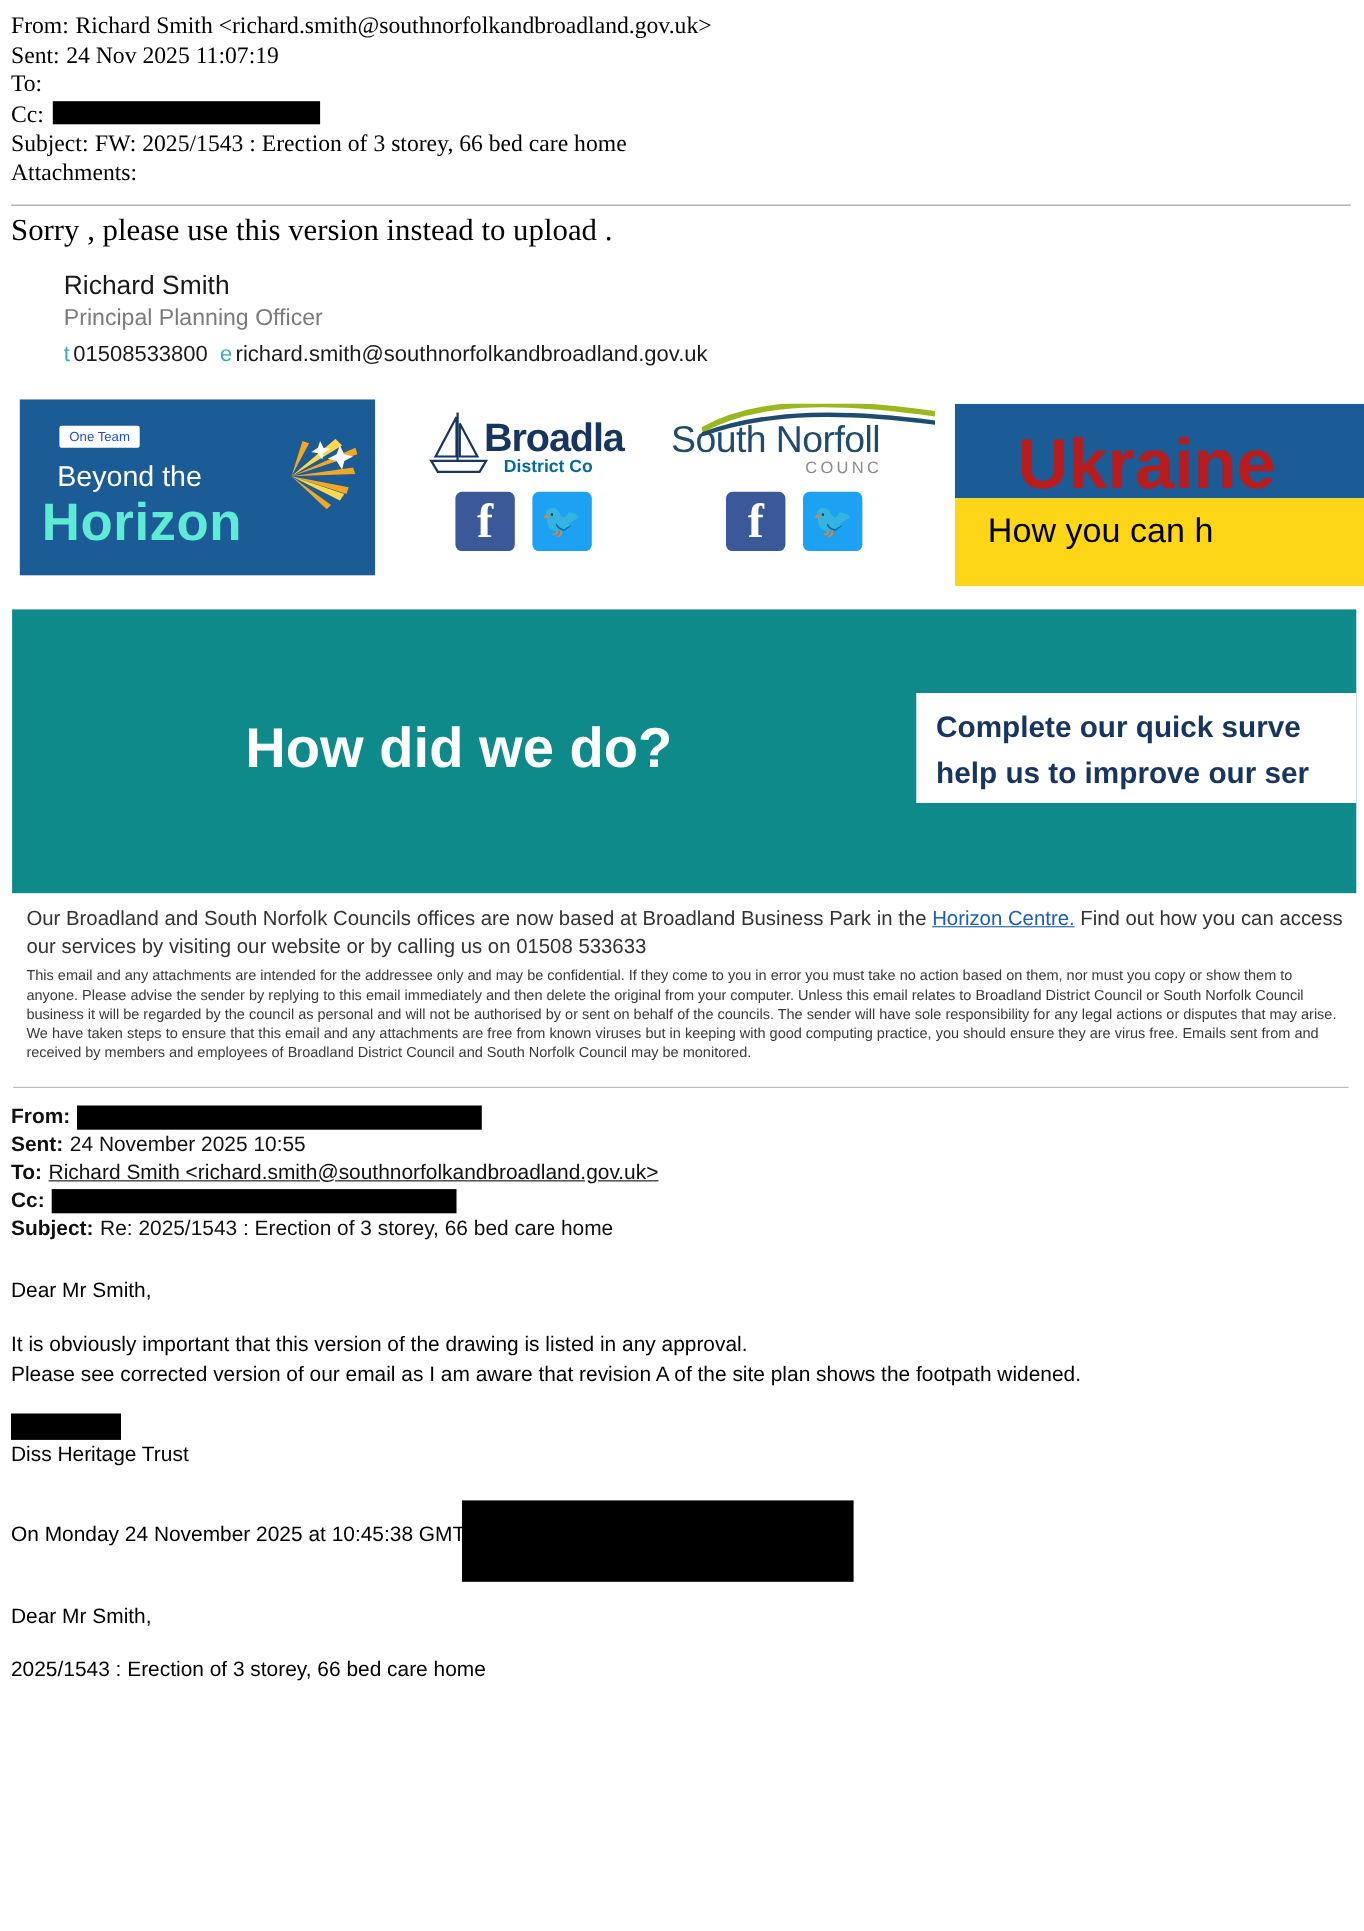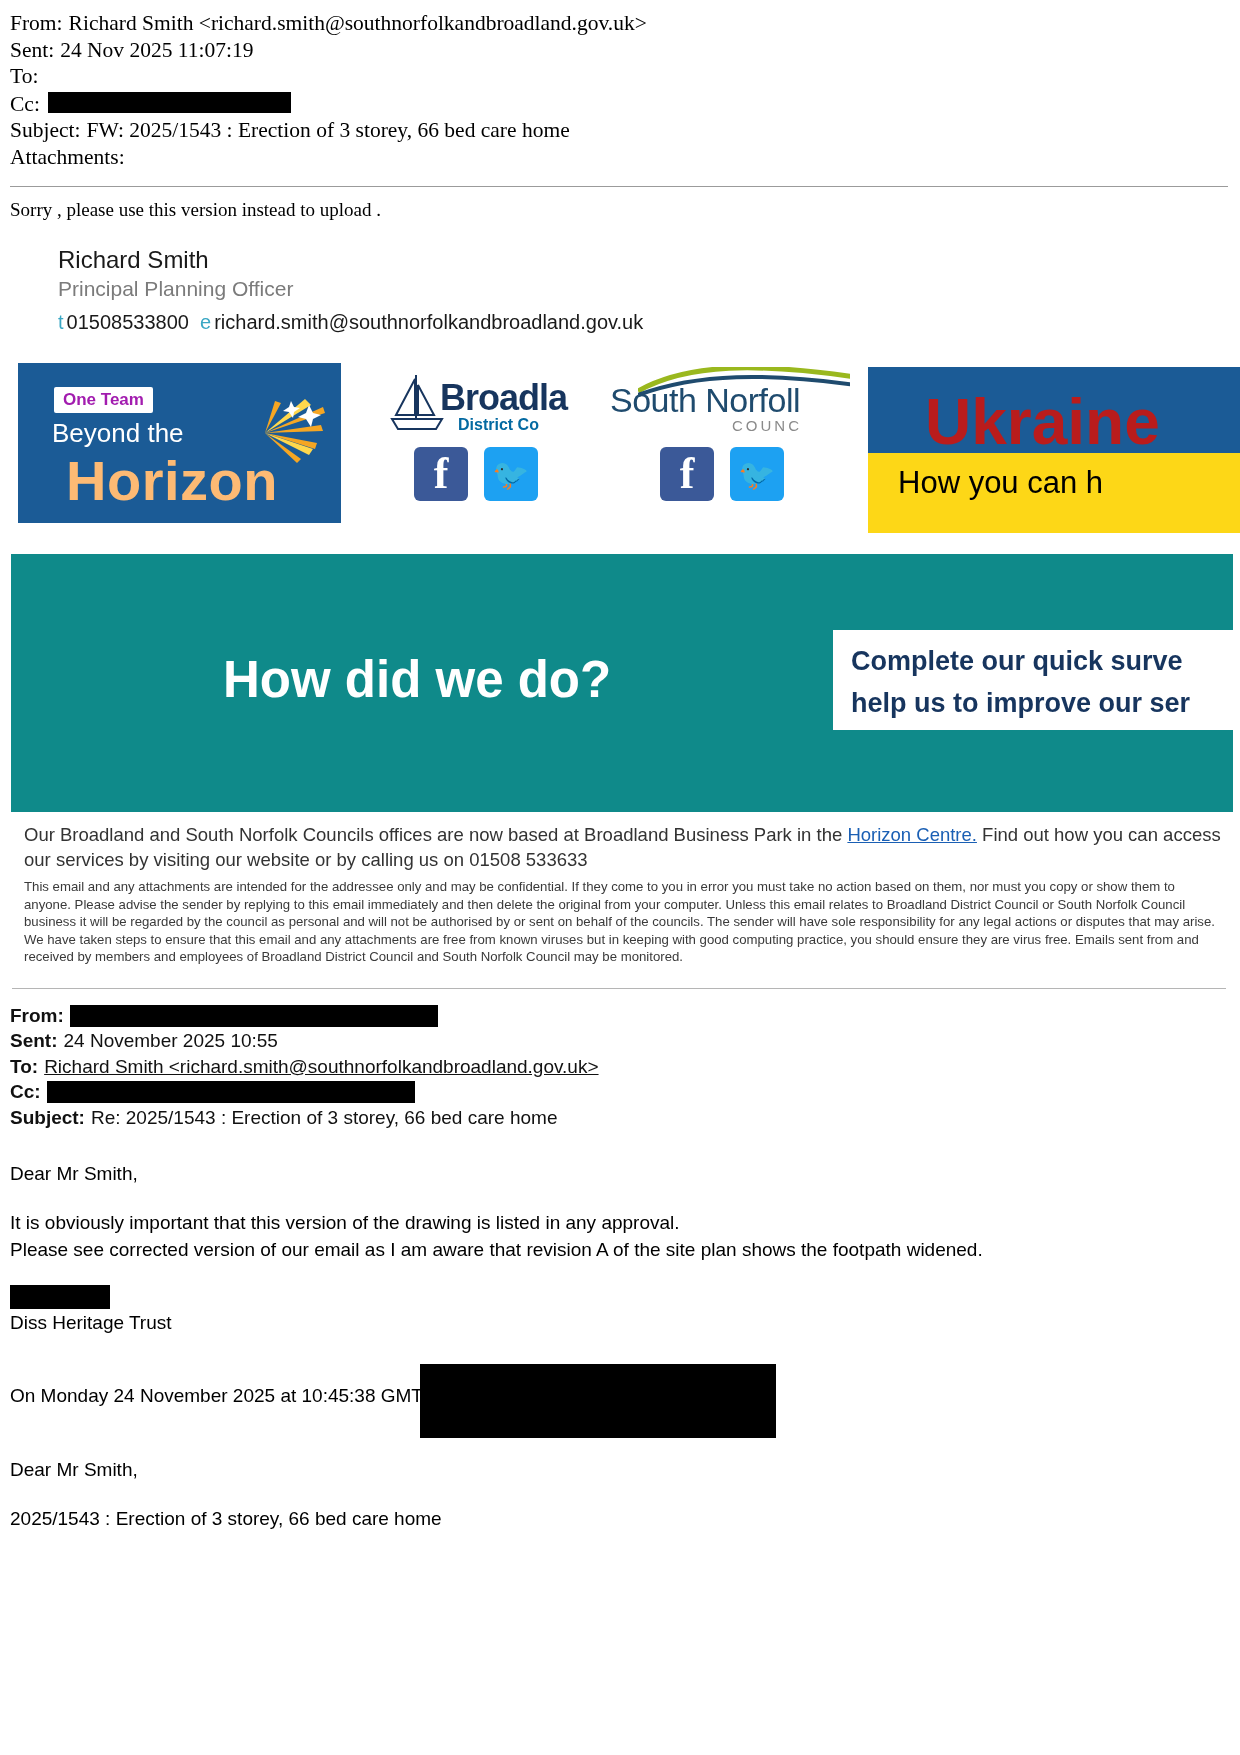--- a/index.html
+++ b/index.html
@@ -45,21 +45,21 @@
   .r-cc1 { width: 243px; height: 21px; margin-left: 2px; position: relative; top: 2px; }
 
   .rule {
     border: none;
     border-top: 1px solid #9b9b9b;
     margin: 16px 12px 0 10px;
   }
 
   .intro {
     font-family: "Liberation Serif", serif;
-    font-size: 19px;
+    font-size: 28px;
     line-height: 26px;
     padding: 10px 0 0 10px;
   }
 
   
   .sig {
     padding: 22px 0 0 12px;
     margin-left: 46px;
   }
   .sig-name {
@@ -94,37 +94,37 @@
     position: absolute;
     left: 18px; top: 0;
     width: 323px; height: 160px;
     background: #1b5b96;
     overflow: hidden;
   }
   .oneteam {
     position: absolute;
     left: 36px; top: 24px;
     background: #ffffff;
-    color: #a21caf;
-    font-size: 17px;
+    color: #1d4ed8;
+    font-size: 12px;
     padding: 3px 9px;
     border-radius: 2px;
-    font-weight: bold;
+    font-weight: normal;
   }
   .beyond {
     position: absolute;
     left: 34px; top: 55px;
     color: #ffffff;
     font-size: 26px;
   }
   .horizonword {
     position: absolute;
-    left: 48px; top: 85px;
-    color: #fdba74;
-    font-size: 56px;
+    left: 20px; top: 85px;
+    color: #5eead4;
+    font-size: 48px;
     font-weight: bold;
     letter-spacing: .5px;
   }
   .sunburst {
     position: absolute;
     right: 16px; top: 36px;
     width: 120px; height: 70px;
   }
 
   .logo-broadland {

